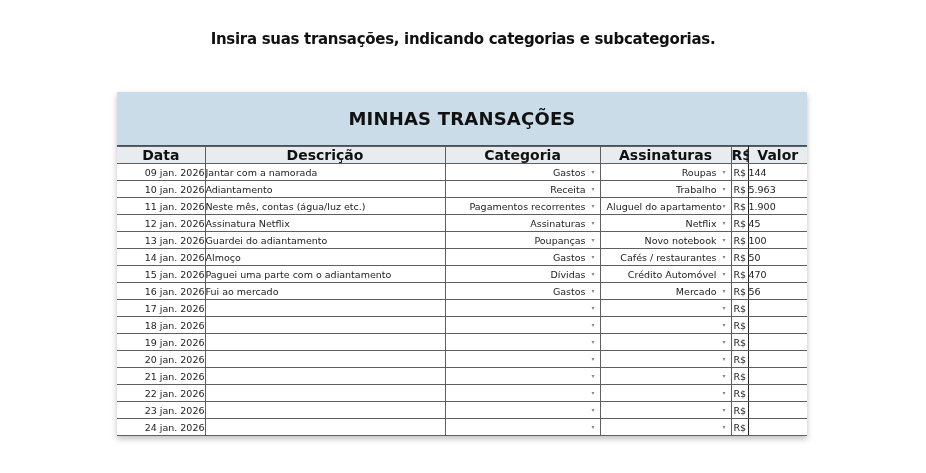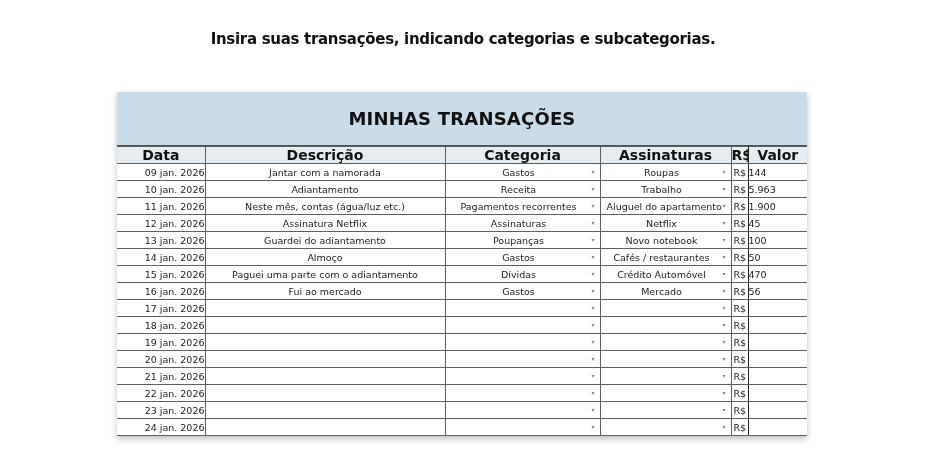--- a/index.html
+++ b/index.html
@@ -25,22 +25,22 @@
     font-family: "DejaVu Sans", sans-serif; font-weight: bold; font-size: 18px; color: #111;
     letter-spacing: 0.2px;
   }
   table { border-collapse: collapse; width: 690px; table-layout: fixed; }
   th, td { border: 1px solid #5f5f5f; padding: 0; height: 16px; font-size: 9.5px; color: #222;
     white-space: nowrap; overflow: hidden; }
   th { background: #e6ecf0; font-weight: bold; font-size: 14px; height: 15px; color: #111; text-align: center; }
   table tr th:first-child, table tr td:first-child { border-left: none; }
   table tr th:last-child, table tr td:last-child { border-right: none; }
   td.c-date { text-align: right; }
-  td.c-desc { text-align: center; }
-  td.c-drop { position: relative; padding-left: 6px; padding-right: 14px; text-align: center; }
+  td.c-desc { text-align: left; }
+  td.c-drop { position: relative; padding-left: 6px; padding-right: 14px; text-align: right; }
   td.c-cur { text-align: left; padding-left: 2px; border-right: 1.5px solid #222; }
   td.c-val { text-align: left; padding-right: 12px; }
   .caret {
     position: absolute; right: 5px; top: 5px; font-size: 6px; color: #888; line-height: 6px;
   }
   .lbl { display: inline-block; }
 </style>
 </head>
 <body>
 

